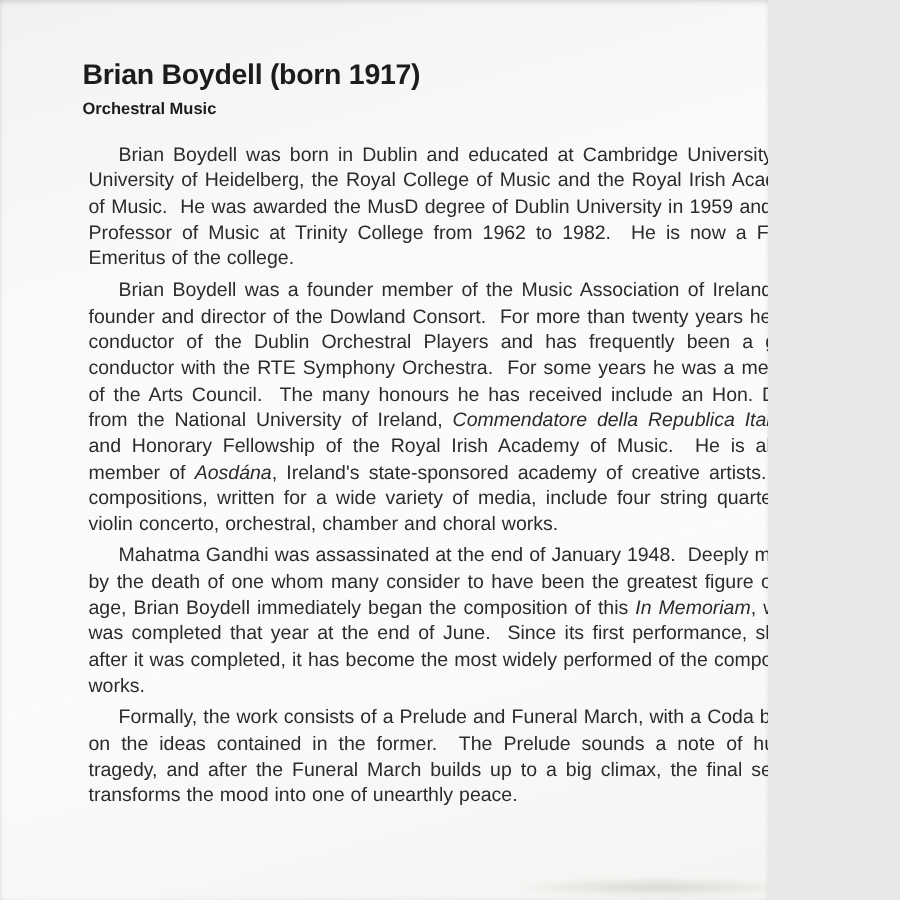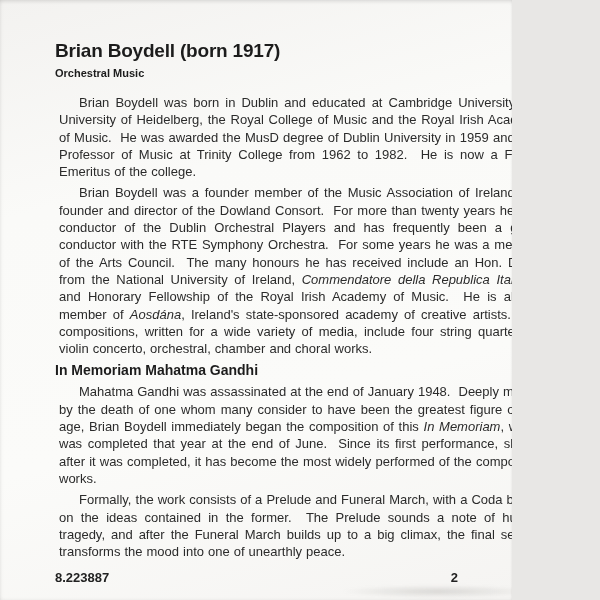--- a/index.html
+++ b/index.html
@@ -80,23 +80,18 @@
 </head>
 <body>
 
 <div class="page">
   <div class="content">
     <h1 class="title">Brian Boydell (born 1917)</h1>
     <div class="subtitle">Orchestral Music</div>
     <div class="body-text">
         <p class="para"><span>Brian Boydell was born in Dublin and educated at Cambridge University, the University of Heidelberg, the Royal College of Music and the Royal Irish Academy of Music.  He was awarded the MusD degree of Dublin University in 1959 and was Professor of Music at Trinity College from 1962 to 1982.  He is now a Fellow Emeritus of the college.</span></p>
         <p class="para"><span>Brian Boydell was a founder member of the Music Association of Ireland and founder and director of the Dowland Consort.  For more than twenty years he was conductor of the Dublin Orchestral Players and has frequently been a guest conductor with the RTE Symphony Orchestra.  For some years he was a member of the Arts Council.  The many honours he has received include an Hon. DMus from the National University of Ireland, </span><span class="it">Commendatore della Republica Italiana</span><span>, and Honorary Fellowship of the Royal Irish Academy of Music.  He is also a member of </span><span class="it">Aosdána</span><span>, Ireland's state-sponsored academy of creative artists.  His compositions, written for a wide variety of media, include four string quartets, a violin concerto, orchestral, chamber and choral works.</span></p>
-        <h2 class="section-heading">In Memoriam Mahatma Gandhi</h2>
         <p class="para"><span>Mahatma Gandhi was assassinated at the end of January 1948.  Deeply moved by the death of one whom many consider to have been the greatest figure of our age, Brian Boydell immediately began the composition of this </span><span class="it">In Memoriam</span><span>, which was completed that year at the end of June.  Since its first performance, shortly after it was completed, it has become the most widely performed of the composer's works.</span></p>
         <p class="para"><span>Formally, the work consists of a Prelude and Funeral March, with a Coda based on the ideas contained in the former.  The Prelude sounds a note of human tragedy, and after the Funeral March builds up to a big climax, the final section transforms the mood into one of unearthly peace.</span></p>
       </div>
-  </div>
-  <div class="footer">
-    <span>8.223887</span>
-    <span>2</span>
   </div>
   <div class="smudge"></div>
 </div>
 
 </body></html>

